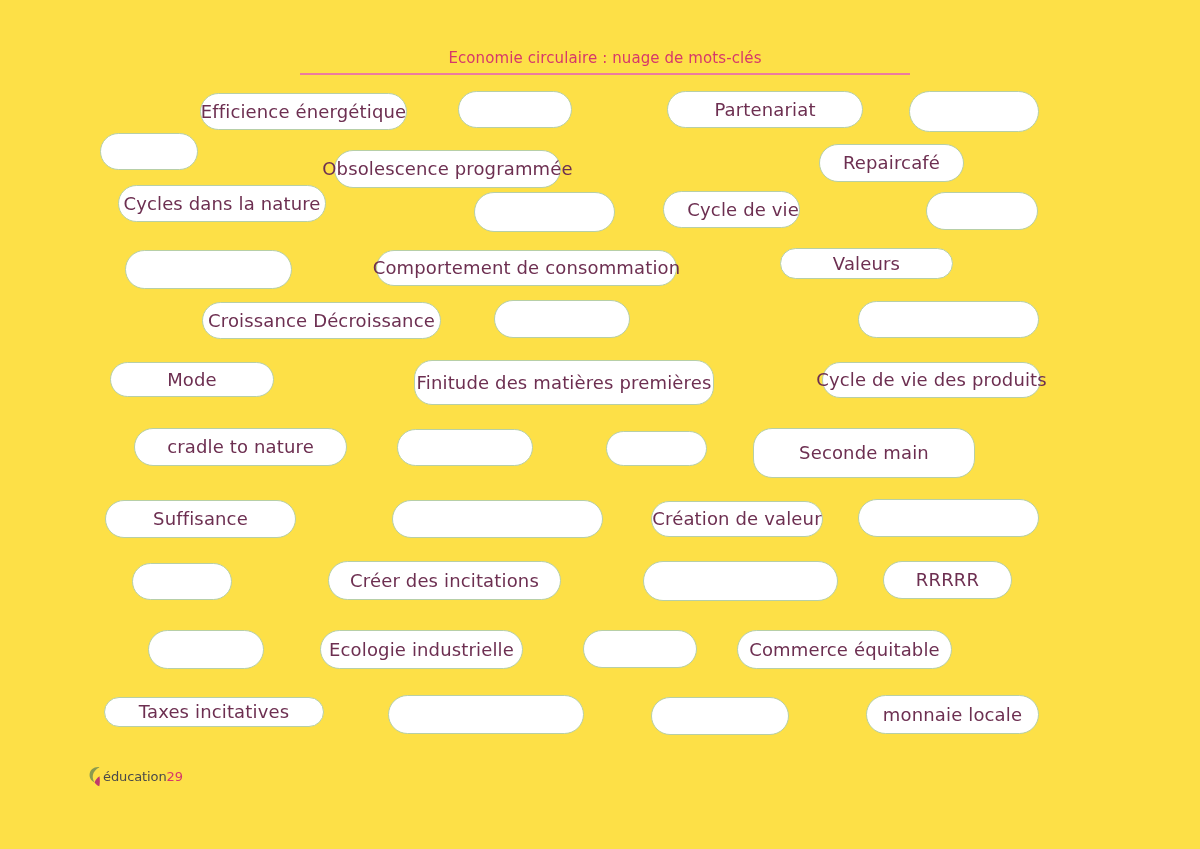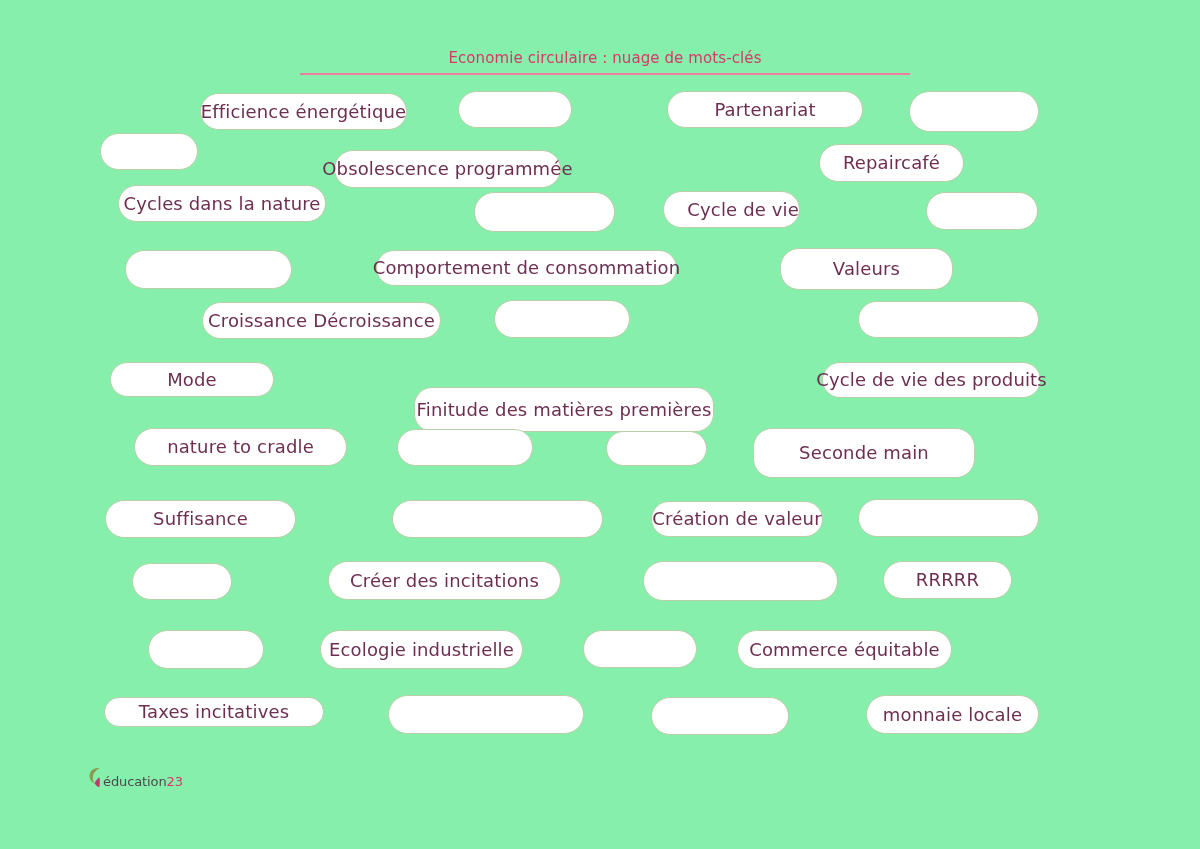--- a/index.html
+++ b/index.html
@@ -7,21 +7,21 @@
     padding: 0;
     background: #ffffff;
   }
   body {
     font-family: "DejaVu Sans", "Liberation Sans", sans-serif;
   }
   #page {
     position: relative;
     width: 1200px;
     height: 849px;
-    background: #86efac;
+    background: #fde047;
     overflow: hidden;
   }
 
   
   #title-block {
     position: absolute;
     left: 300px;
     top: 48px;
     width: 610px;
     text-align: center;
@@ -61,21 +61,21 @@
     line-height: 1;
   }
 
   
   #logo {
     position: absolute;
     left: 88px;
     top: 764px;
     height: 24px;
     display: flex;
-    align-items: flex-end;
+    align-items: center;
   }
   #logo-mark {
     position: relative;
     width: 14px;
     height: 22px;
     margin-right: 1px;
   }
   #logo-mark svg { display: block; }
   #logo-word {
     font-family: "DejaVu Sans", "Liberation Sans", sans-serif;
@@ -135,43 +135,43 @@
       </div>
       <div class="pill" style="left: 926px; top: 192px; width: 112px; height: 38px; border-radius: 19px;">
         <span class="pill-label"></span>
       </div>
       <div class="pill" style="left: 125px; top: 250px; width: 167px; height: 39px; border-radius: 20px;">
         <span class="pill-label"></span>
       </div>
       <div class="pill" style="left: 376px; top: 250px; width: 301px; height: 36px; border-radius: 18px;">
         <span class="pill-label">Comportement de consommation</span>
       </div>
-      <div class="pill" style="left: 780px; top: 248px; width: 173px; height: 42px; border-radius: 19px; justify-content: center;">
+      <div class="pill" style="left: 780px; top: 248px; width: 173px; height: 31px; border-radius: 19px; justify-content: center;">
         <span class="pill-label">Valeurs</span>
       </div>
       <div class="pill" style="left: 202px; top: 302px; width: 239px; height: 37px; border-radius: 19px;">
         <span class="pill-label">Croissance Décroissance</span>
       </div>
       <div class="pill" style="left: 494px; top: 300px; width: 136px; height: 38px; border-radius: 19px;">
         <span class="pill-label"></span>
       </div>
       <div class="pill" style="left: 858px; top: 301px; width: 181px; height: 37px; border-radius: 19px;">
         <span class="pill-label"></span>
       </div>
       <div class="pill" style="left: 110px; top: 362px; width: 164px; height: 35px; border-radius: 18px;">
         <span class="pill-label">Mode</span>
       </div>
-      <div class="pill" style="left: 414px; top: 360px; width: 300px; height: 45px; border-radius: 18px; margin-top: 27px;">
+      <div class="pill" style="left: 414px; top: 360px; width: 300px; height: 45px; border-radius: 18px;">
         <span class="pill-label">Finitude des matières premières</span>
       </div>
       <div class="pill" style="left: 822px; top: 362px; width: 219px; height: 36px; border-radius: 18px;">
         <span class="pill-label">Cycle de vie des produits</span>
       </div>
       <div class="pill" style="left: 134px; top: 428px; width: 213px; height: 38px; border-radius: 19px;">
-        <span class="pill-label">nature to cradle</span>
+        <span class="pill-label">cradle to nature</span>
       </div>
       <div class="pill" style="left: 397px; top: 429px; width: 136px; height: 37px; border-radius: 19px;">
         <span class="pill-label"></span>
       </div>
       <div class="pill" style="left: 606px; top: 431px; width: 101px; height: 35px; border-radius: 18px;">
         <span class="pill-label"></span>
       </div>
       <div class="pill" style="left: 753px; top: 428px; width: 222px; height: 50px; border-radius: 19px;">
         <span class="pill-label">Seconde main</span>
       </div>
@@ -228,16 +228,16 @@
   <div id="logo">
     <span id="logo-mark">
       <svg width="14" height="22" viewBox="0 0 14 22">
         <path d="M11.5 2.2 C6.2 1.6 2.0 4.6 1.6 9.3 C1.3 13.0 3.4 16.0 6.6 17.4
                  C5.0 15.2 4.4 12.6 4.9 10.0 C5.5 6.8 7.8 4.2 11.5 2.2 Z" fill="#8a9a4e"></path>
         <path d="M6.6 17.4 C7.9 19.3 9.6 20.6 11.3 21.2 C11.9 18.2 12.1 14.6 11.5 11.2
                  C9.2 12.6 7.5 14.8 6.6 17.4 Z" fill="#c0396b"></path>
       </svg>
     </span>
     <span id="logo-word">éducation</span>
-      <span id="logo-num">23</span>
+      <span id="logo-num">29</span>
   </div>
 
 </div>
 
 </body></html>

